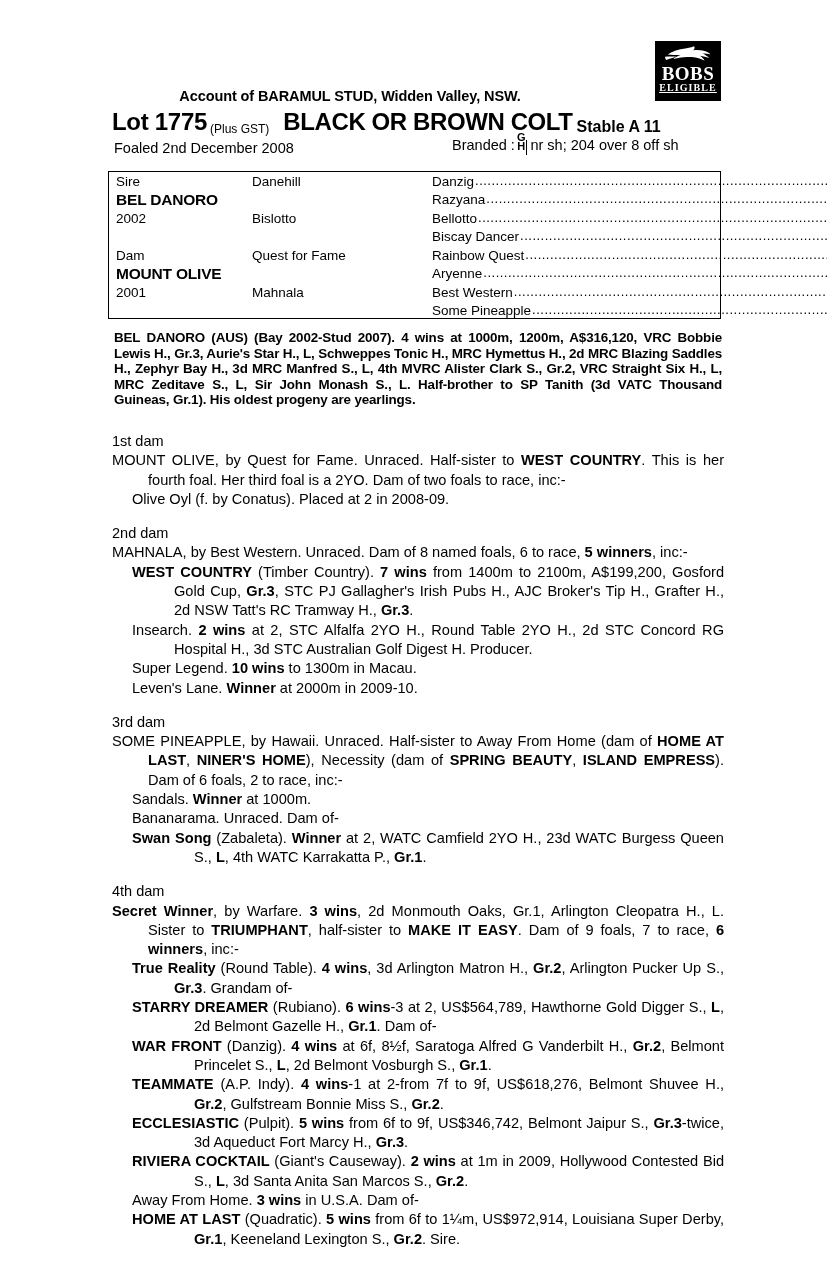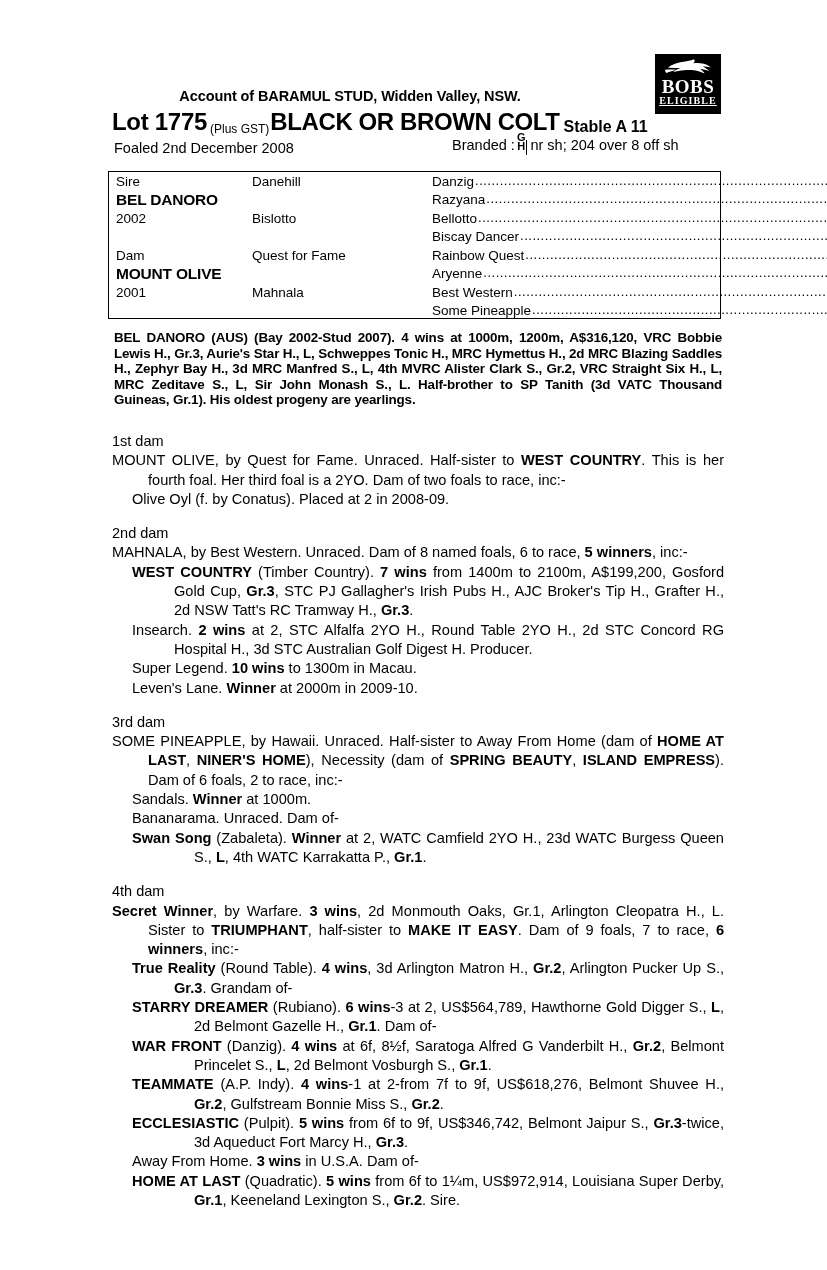--- a/index.html
+++ b/index.html
@@ -20,21 +20,21 @@
     width: 827px;
     height: 1270px;
     padding: 0;
     box-sizing: border-box;
   }
 
   
   .bobs-logo {
     position: absolute;
     left: 655px;
-    top: 54px;
+    top: 41px;
     width: 66px;
     height: 60px;
     background: #000000;
     display: flex;
     flex-direction: column;
     align-items: center;
     justify-content: flex-start;
     padding-top: 4px;
     box-sizing: border-box;
   }
@@ -90,21 +90,21 @@
   }
   .lot-gst {
     font-size: 12px;
     font-weight: normal;
     margin-left: 3px;
   }
   .lot-desc {
     font-size: 24px;
     font-weight: bold;
     letter-spacing: -0.4px;
-    margin-left: 1px;
+    margin-left: 14px;
   }
   .lot-stable {
     font-size: 16px;
     font-weight: bold;
     margin-left: 4px;
   }
   .foal-line {
     position: absolute;
     left: 114px;
     top: 140px;
@@ -333,17 +333,18 @@
       <div class="entry lvl1">Bananarama. Unraced. Dam of-</div>
       <div class="entry lvl2"><b>Swan Song</b> (Zabaleta). <b>Winner</b> at 2, WATC Camfield 2YO H., 23d WATC Burgess Queen S., <b>L</b>, 4th WATC Karrakatta P., <b>Gr.1</b>.</div>
       <div class="dam-gap"></div>
       <div class="dam-head">4th dam</div>
       <div class="entry lvl0 hang"><b>Secret Winner</b>, by Warfare. <b>3 wins</b>, 2d Monmouth Oaks, Gr.1, Arlington Cleopatra H., L. Sister to <b>TRIUMPHANT</b>, half-sister to <b>MAKE IT EASY</b>. Dam of 9 foals, 7 to race, <b>6 winners</b>, inc:-</div>
       <div class="entry lvl1"><b>True Reality</b> (Round Table). <b>4 wins</b>, 3d Arlington Matron H., <b>Gr.2</b>, Arlington Pucker Up S., <b>Gr.3</b>. Grandam of-</div>
       <div class="entry lvl2"><b>STARRY DREAMER</b> (Rubiano). <b>6 wins</b>-3 at 2, US$564,789, Hawthorne Gold Digger S., <b>L</b>, 2d Belmont Gazelle H., <b>Gr.1</b>. Dam of-</div>
       <div class="entry lvl2"><b>WAR FRONT</b> (Danzig). <b>4 wins</b> at 6f, 8½f, Saratoga Alfred G Vanderbilt H., <b>Gr.2</b>, Belmont Princelet S., <b>L</b>, 2d Belmont Vosburgh S., <b>Gr.1</b>.</div>
       <div class="entry lvl2"><b>TEAMMATE</b> (A.P. Indy). <b>4 wins</b>-1 at 2-from 7f to 9f, US$618,276, Belmont Shuvee H., <b>Gr.2</b>, Gulfstream Bonnie Miss S., <b>Gr.2</b>.</div>
       <div class="entry lvl2"><b>ECCLESIASTIC</b> (Pulpit). <b>5 wins</b> from 6f to 9f, US$346,742, Belmont Jaipur S., <b>Gr.3</b>-twice, 3d Aqueduct Fort Marcy H., <b>Gr.3</b>.</div>
+      <div class="entry lvl2"><b>RIVIERA COCKTAIL</b> (Giant's Causeway). <b>2 wins</b> at 1m in 2009, Hollywood Contested Bid S., <b>L</b>, 3d Santa Anita San Marcos S., <b>Gr.2</b>.</div>
       <div class="entry lvl1">Away From Home. <b>3 wins</b> in U.S.A. Dam of-</div>
       <div class="entry lvl2"><b>HOME AT LAST</b> (Quadratic). <b>5 wins</b> from 6f to 1¼m, US$972,914, Louisiana Super Derby, <b>Gr.1</b>, Keeneland Lexington S., <b>Gr.2</b>. Sire.</div>
     </div>
 
 </div>
 
 </body></html>

